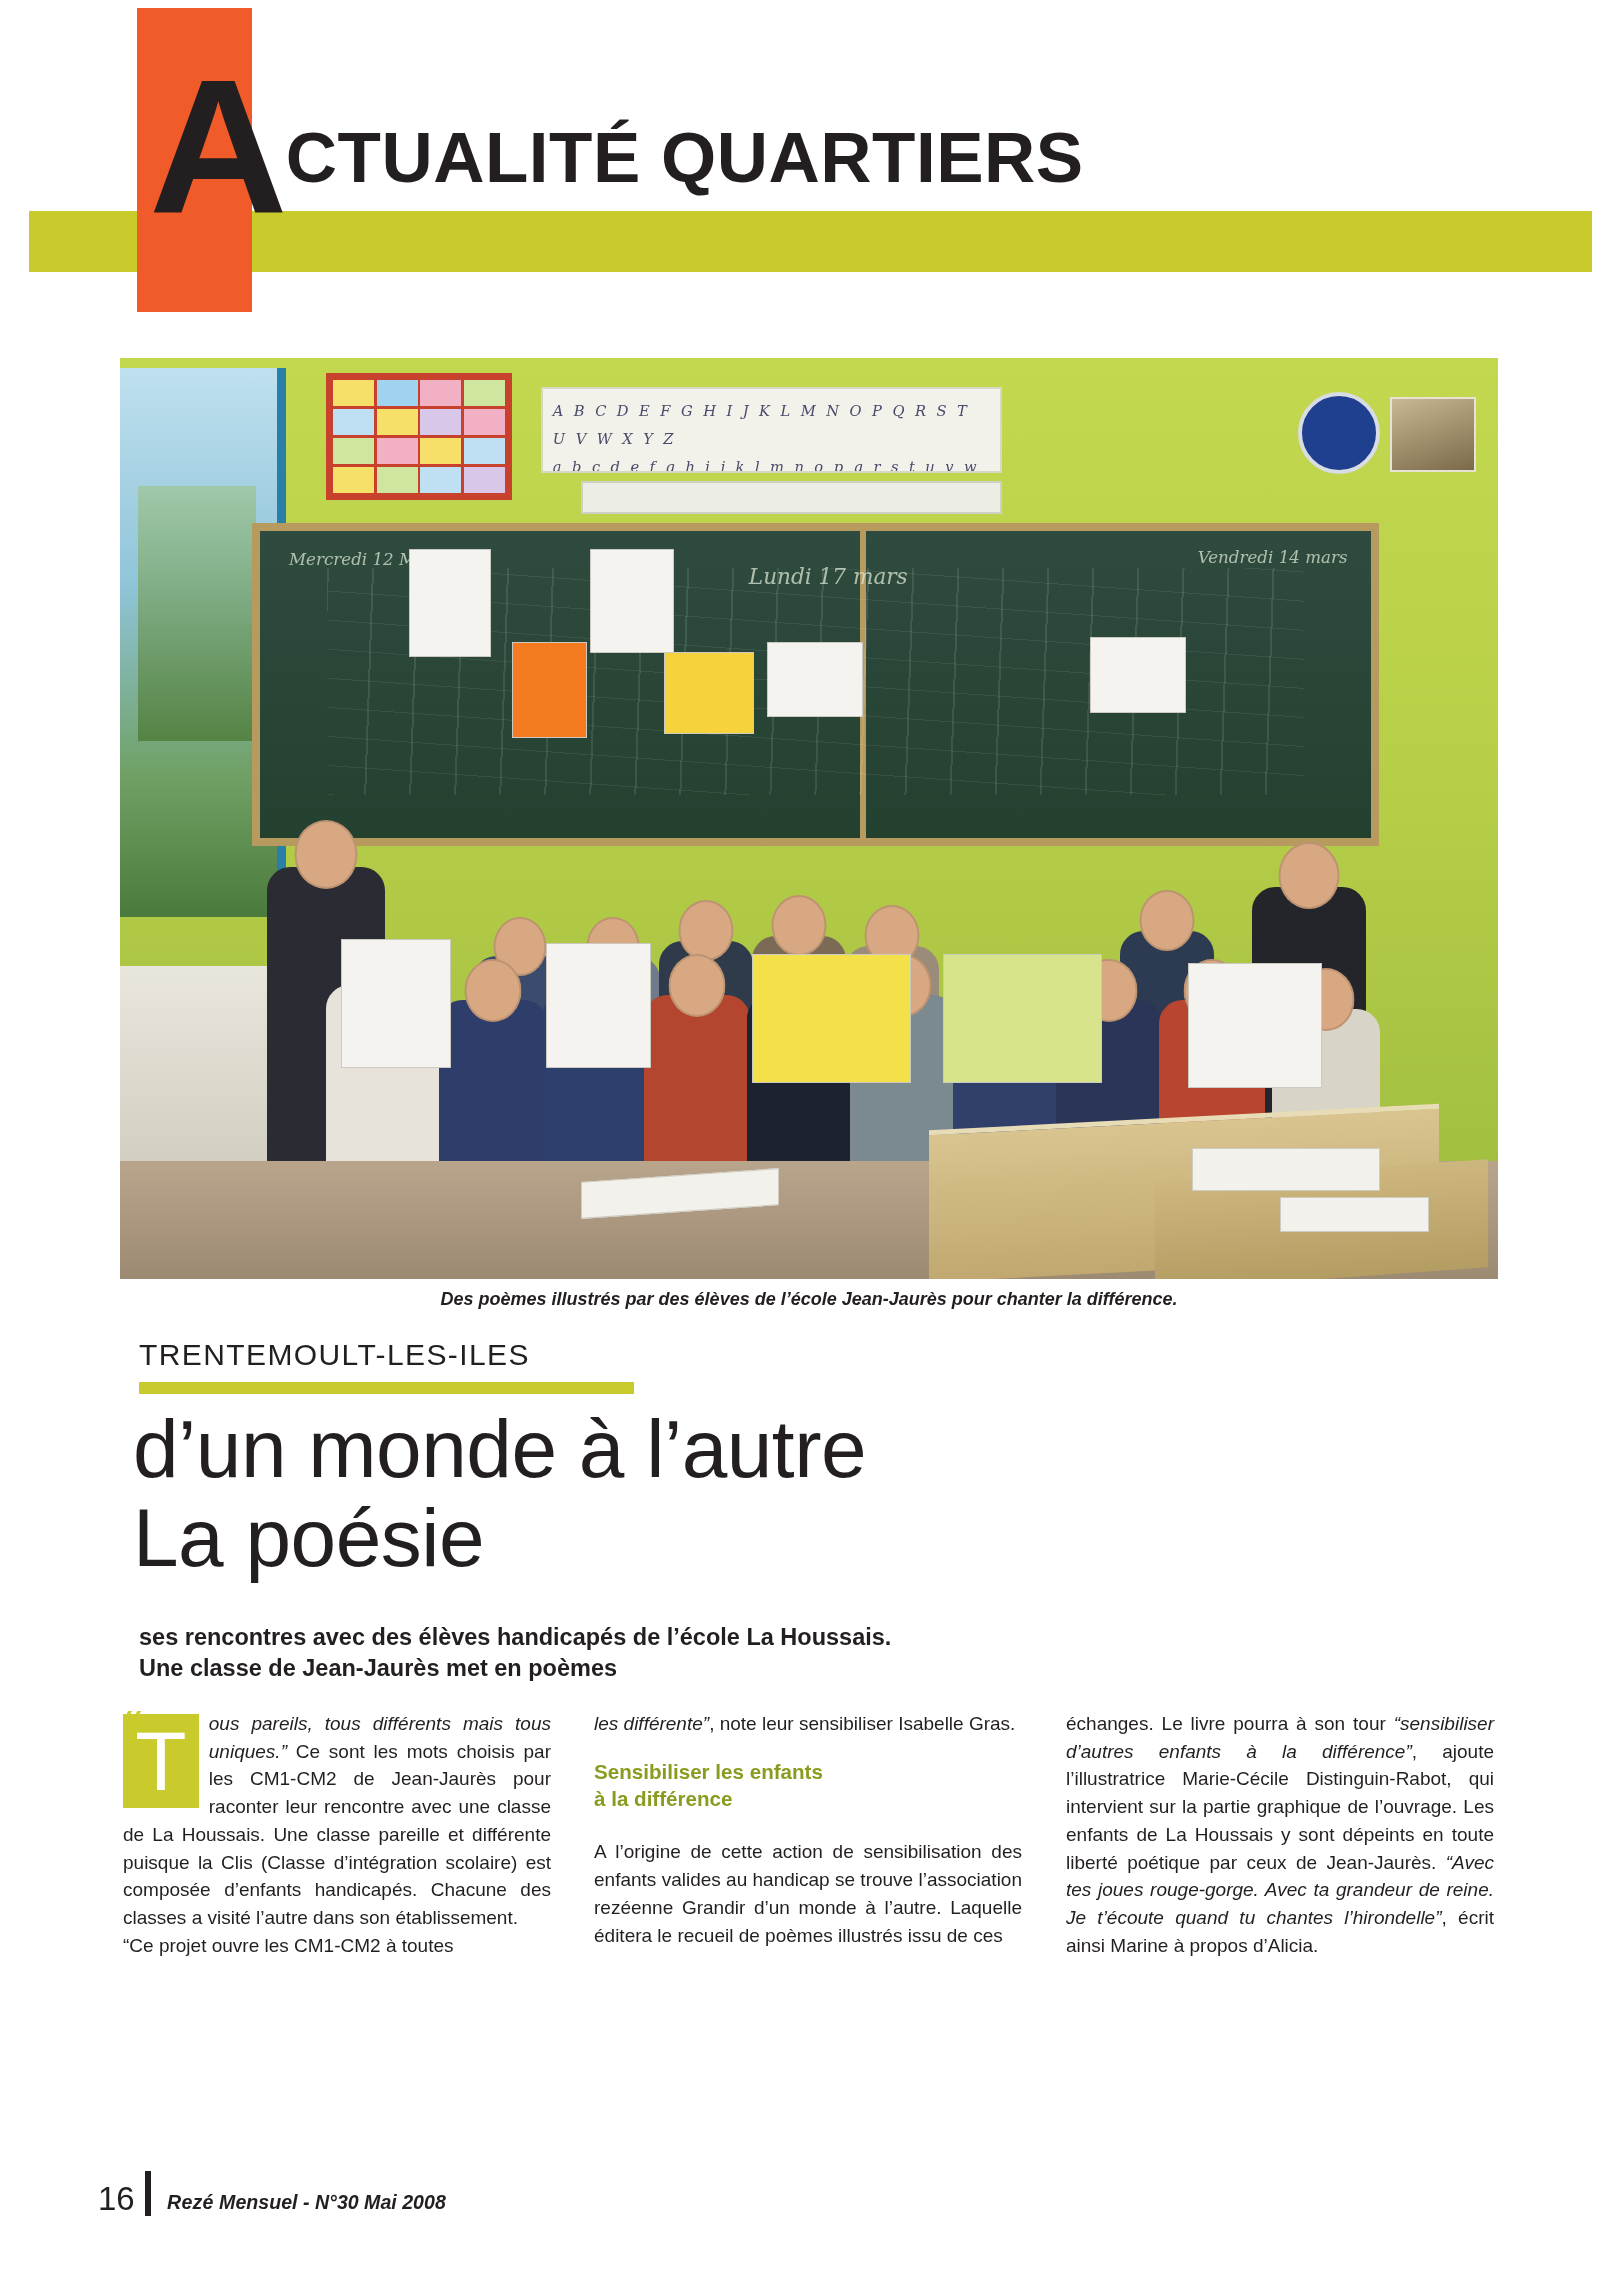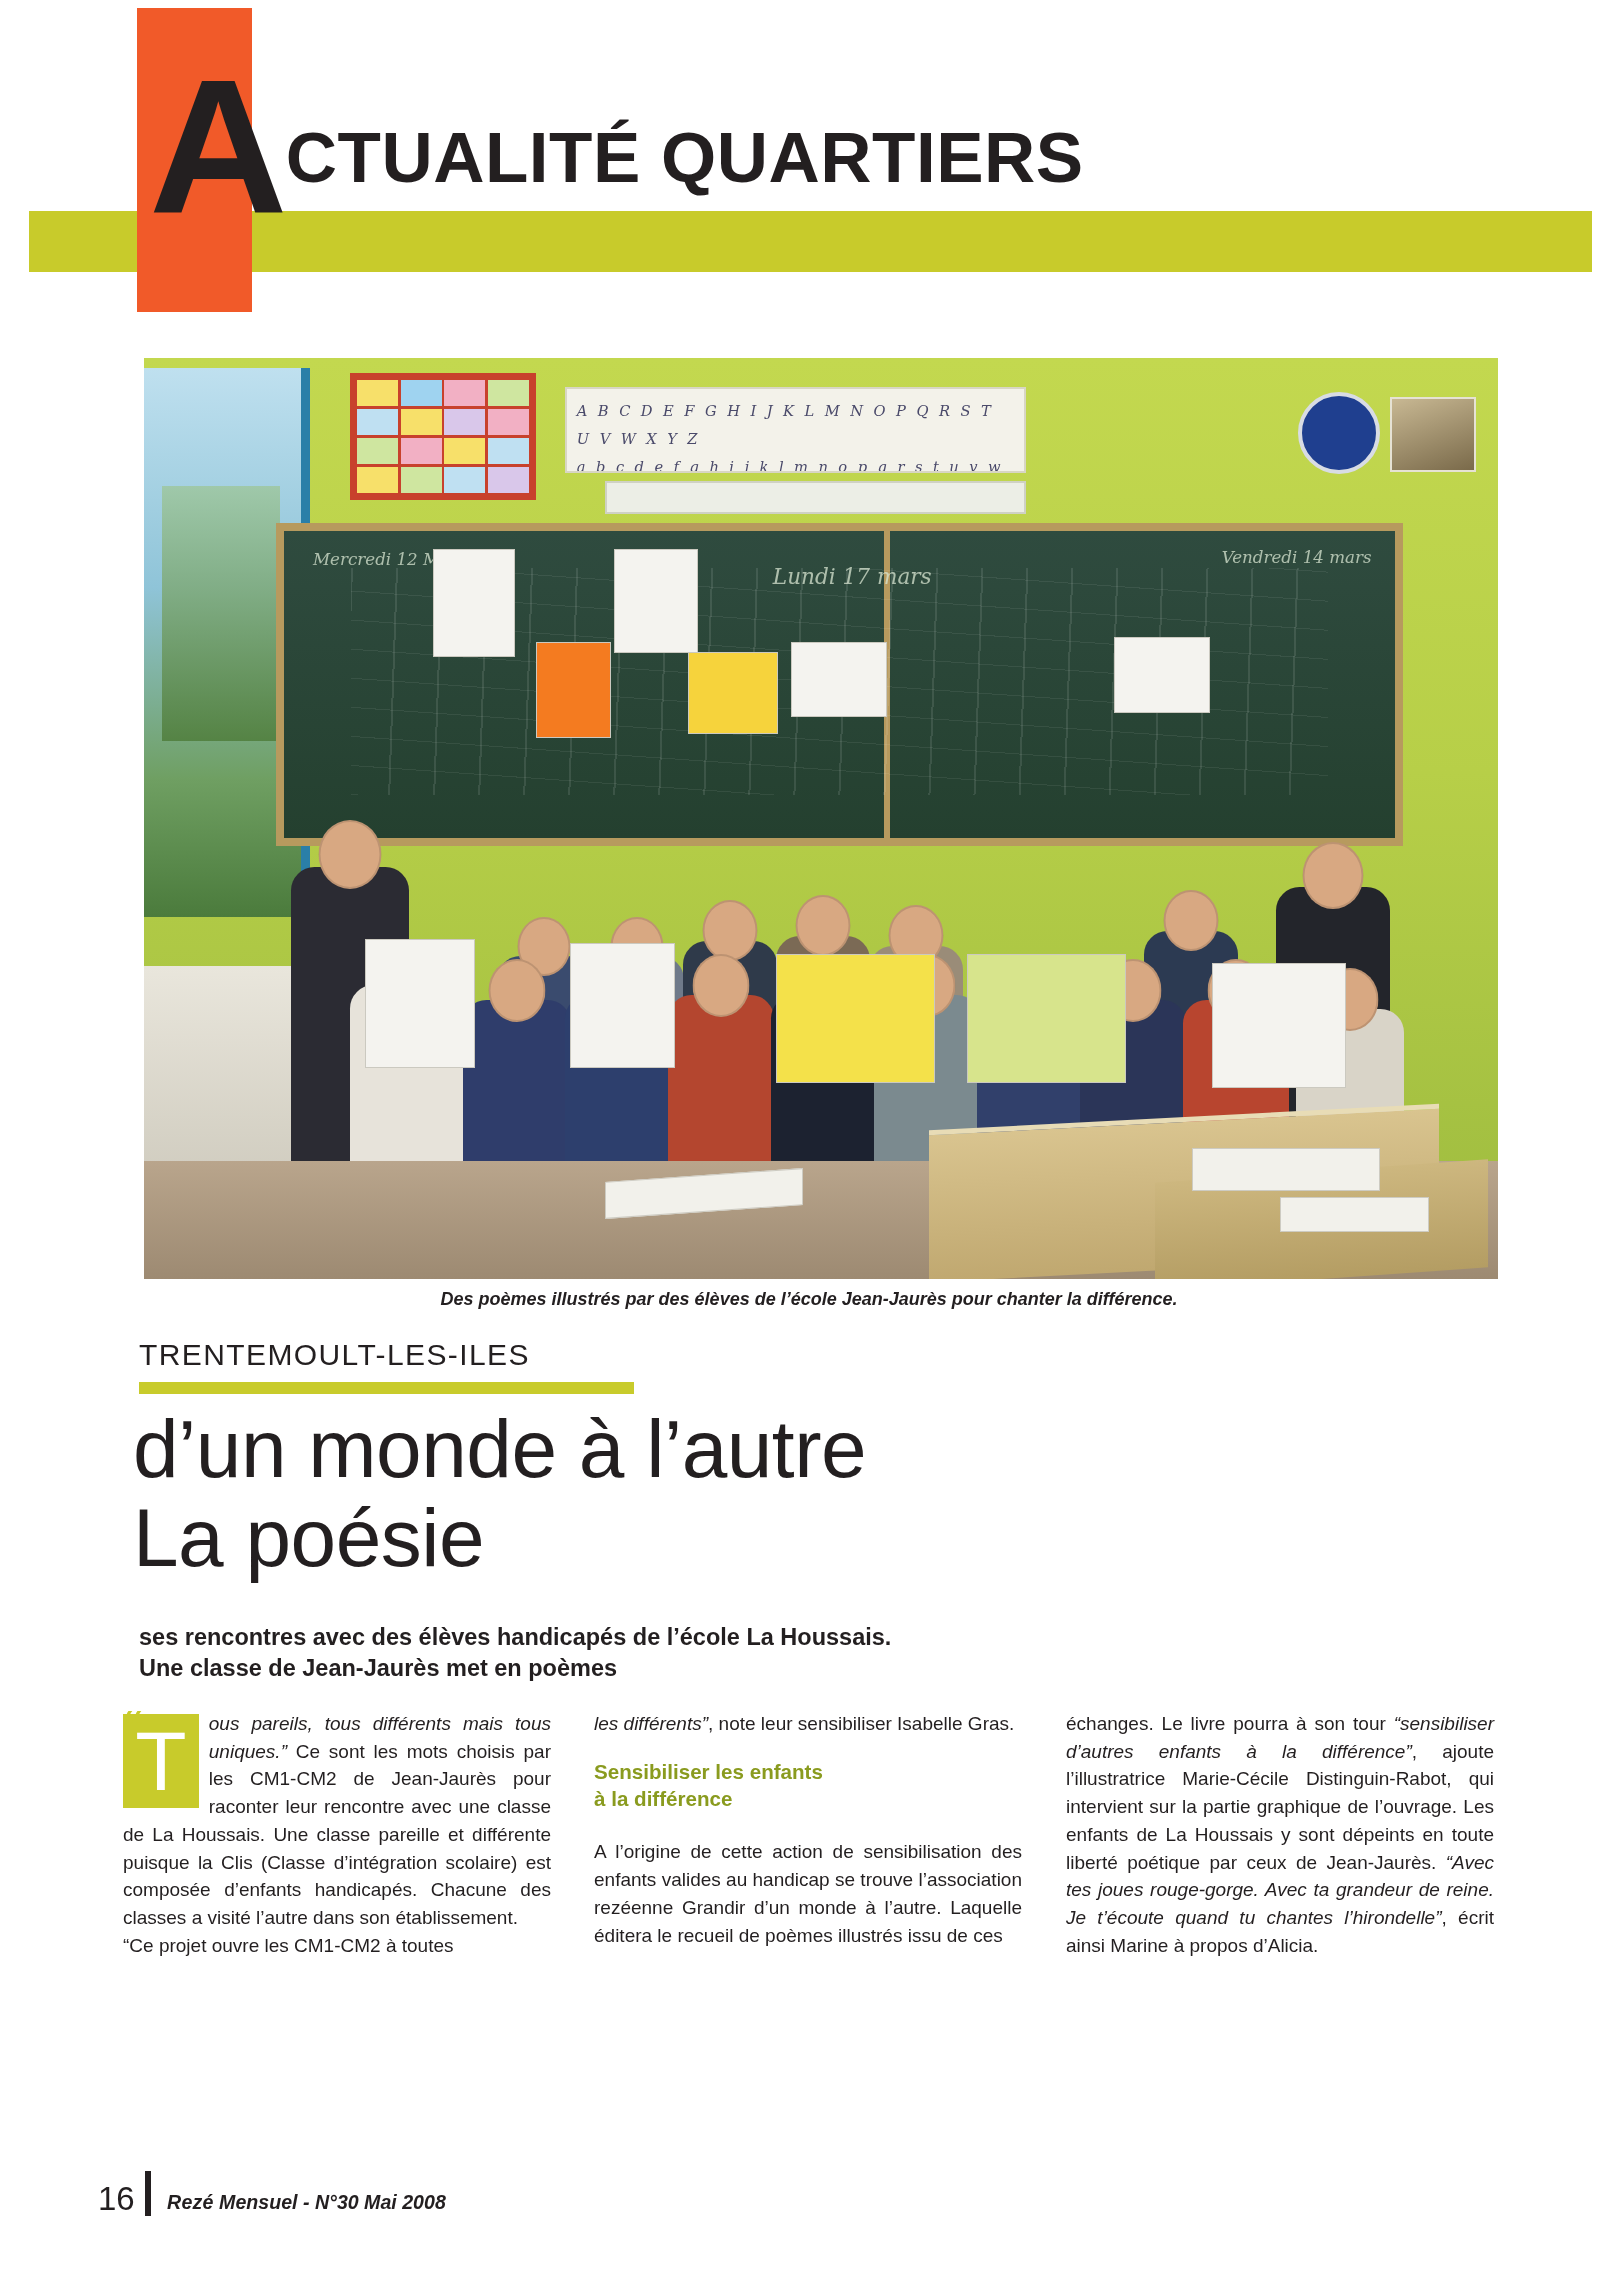--- a/index.html
+++ b/index.html
@@ -57,21 +57,20 @@
   .photo-wrap {
     position: absolute;
     left: 120px; top: 358px;
     width: 1378px; height: 921px;
   }
   .photo {
     position: absolute;
     inset: 0;
     overflow: hidden;
     background: #4d7c0f;
-    margin-left: 24px;
   }
   
   .wall {
     position: absolute; left: 0; top: 0; right: 0; bottom: 0;
     background: linear-gradient(180deg,#c3d84f 0%, #b7cf48 45%, #9dbb3f 100%);
   }
   
   .window {
     position: absolute; left: 0; top: 9.8px; width: 157px; height: 549px;
     background: linear-gradient(180deg,#bfe0ef 0%, #8fc4d8 40%, #6f9f62 75%, #4b7b3c 100%);
@@ -420,21 +419,21 @@
 <div class="cols">
 
   <div class="col c1">
     <div class="dropquote">“</div>
     <span class="dropcap">T</span>
     <p><span class="ital">ous pareils, tous différents mais tous uniques.”</span><span> Ce sont les mots choisis par les CM1-CM2 de Jean-Jaurès pour raconter leur rencontre avec une classe de La Houssais. Une classe pareille et différente puisque la Clis (Classe d’intégration scolaire) est composée d’enfants handicapés. Chacune des classes a visité l’autre dans son établissement.</span></p>
     <p class="indent">“Ce projet ouvre les CM1-CM2 à toutes</p>
   </div>
 
   <div class="col c2">
-    <p><span class="ital">les différents”</span><span>, note leur sensibiliser Isabelle Gras.</span></p>
+    <p><span class="ital">les différente”</span><span>, note leur sensibiliser Isabelle Gras.</span></p>
     <div class="subhead">
       <div>Sensibiliser les enfants</div>
       <div>à la différence</div>
     </div>
     <p>A l’origine de cette action de sensibilisation des enfants valides au handicap se trouve l’association rezéenne Grandir d’un monde à l’autre. Laquelle éditera le recueil de poèmes illustrés issu de ces</p>
   </div>
 
   <div class="col c3">
     <p><span>échanges. Le livre pourra à son tour </span><span class="ital">“sensibiliser d’autres enfants à la différence”</span><span>, ajoute l’illustratrice Marie-Cécile Distinguin-Rabot, qui intervient sur la partie graphique de l’ouvrage. Les enfants de La Houssais y sont dépeints en toute liberté poétique par ceux de Jean-Jaurès. </span><span class="ital">“Avec tes joues rouge-gorge. Avec ta grandeur de reine. Je t’écoute quand tu chantes l’hirondelle”</span><span>, écrit ainsi Marine à propos d’Alicia.</span></p>
   </div>

